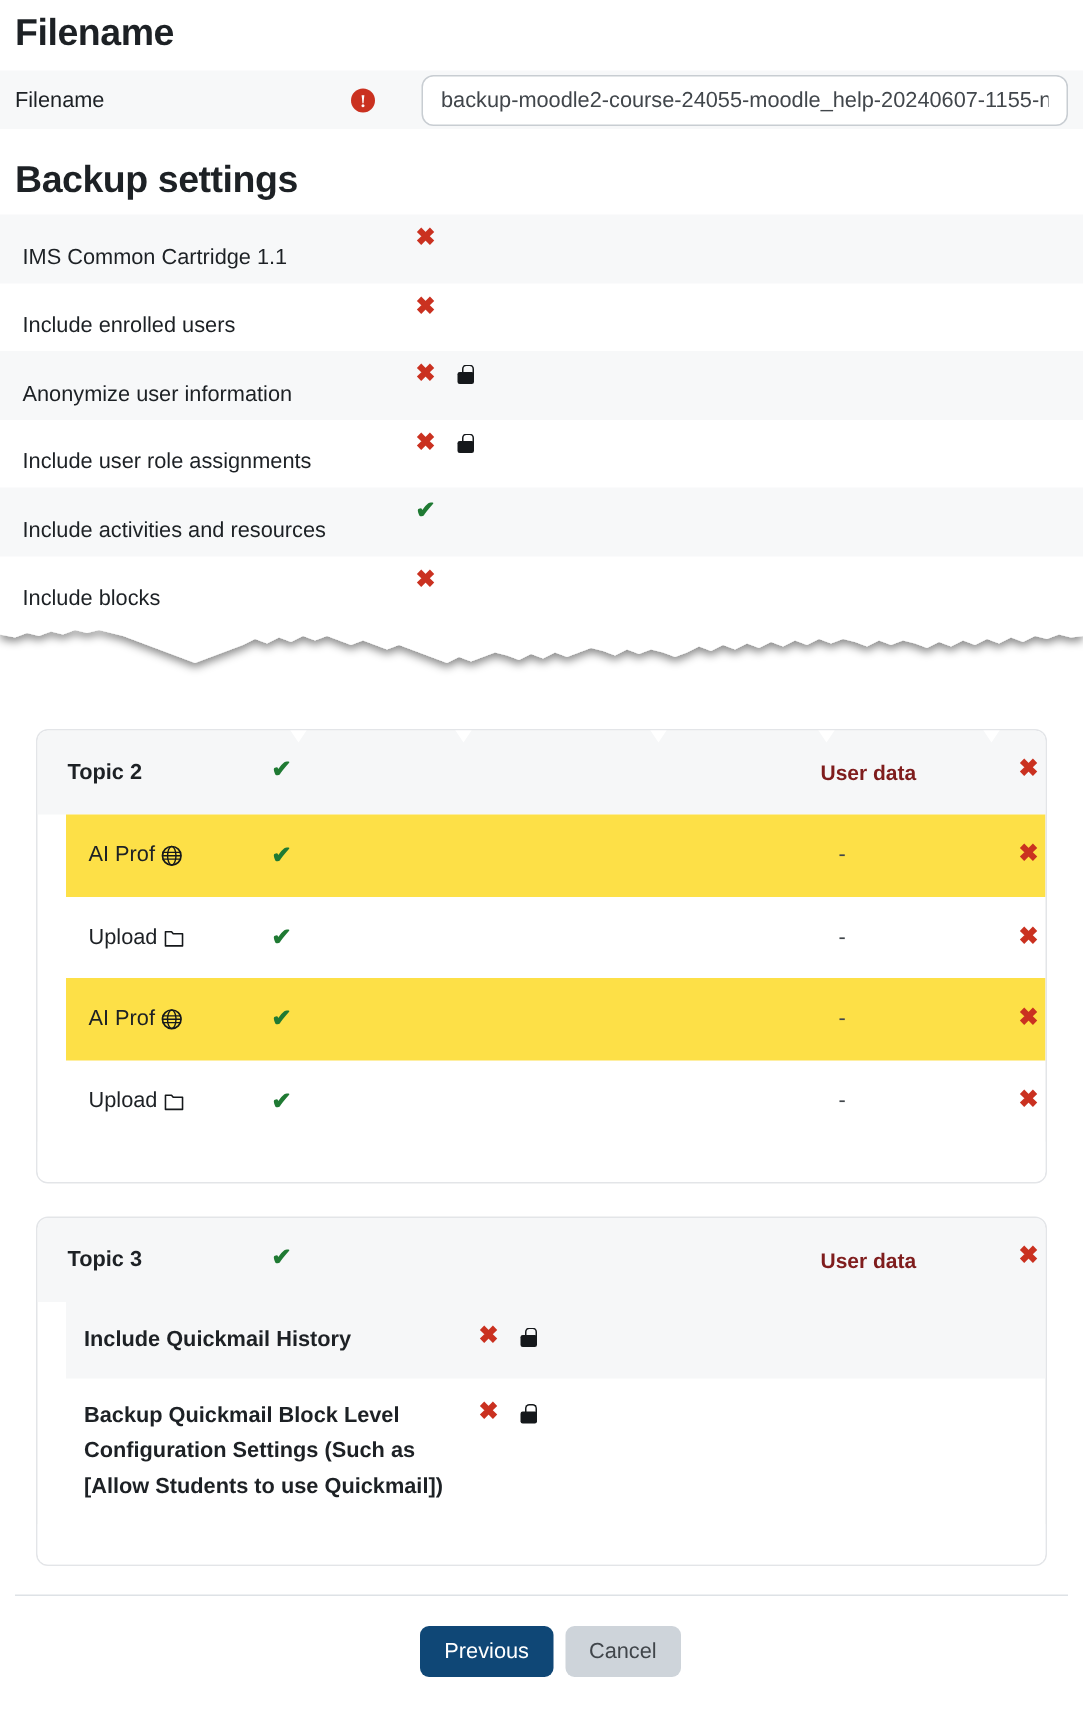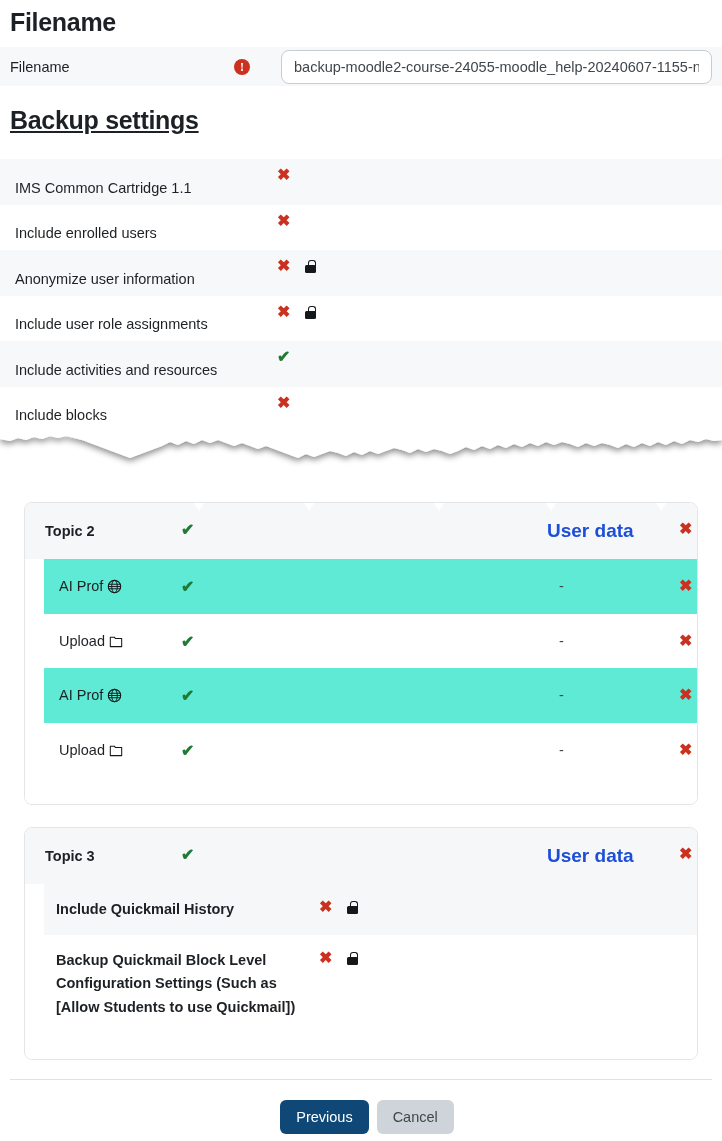--- a/index.html
+++ b/index.html
@@ -61,21 +61,21 @@
     background: #fff;
     padding: 0 12px;
     font-size: 14.5px;
     color: #41464b;
     font-family: "Liberation Sans", sans-serif;
     outline: none;
     width: 100%;
   }
 
   
-  #backup-settings-title { margin-top: 20px; margin-bottom: 24px; text-decoration: underline; }
+  #backup-settings-title { margin-top: 20px; margin-bottom: 8px; }
 
   .setting-row {
     position: relative;
     height: 45.5px;
     width: 100%;
   }
   .setting-row.striped { background: #f7f8f9; }
   .setting-label {
     position: absolute;
     left: 15px;
@@ -174,41 +174,41 @@
   }
   .topic-head .t-mark {
     position: absolute;
     left: 156px;
     top: 19px;
   }
   .topic-head .t-userdata {
     position: absolute;
     left: 522px; top: 50%;
     transform: translateY(-50%);
-    font-size: 19px;
-    font-weight: bold;
-    color: #1d4ed8;
+    font-size: 14px;
+    font-weight: bold;
+    color: #7f1d1d;
   }
   .topic-head .t-x {
     position: absolute;
     left: 654px;
     top: 18px;
   }
   .topic-head .t-lock {
     position: absolute;
     left: 682px;
     top: 20px;
   }
 
   .act-row {
     position: relative;
     height: 54.5px;
     margin-left: 19px;
   }
-  .act-row.shaded { background: #5eead4; }
+  .act-row.shaded { background: #fde047; }
   .act-row .a-name {
     position: absolute;
     left: 15px; top: 50%;
     transform: translateY(-50%);
     font-size: 14.5px;
     color: #1d2125;
     display: flex;
     align-items: center;
     gap: 4px;
     white-space: nowrap;

